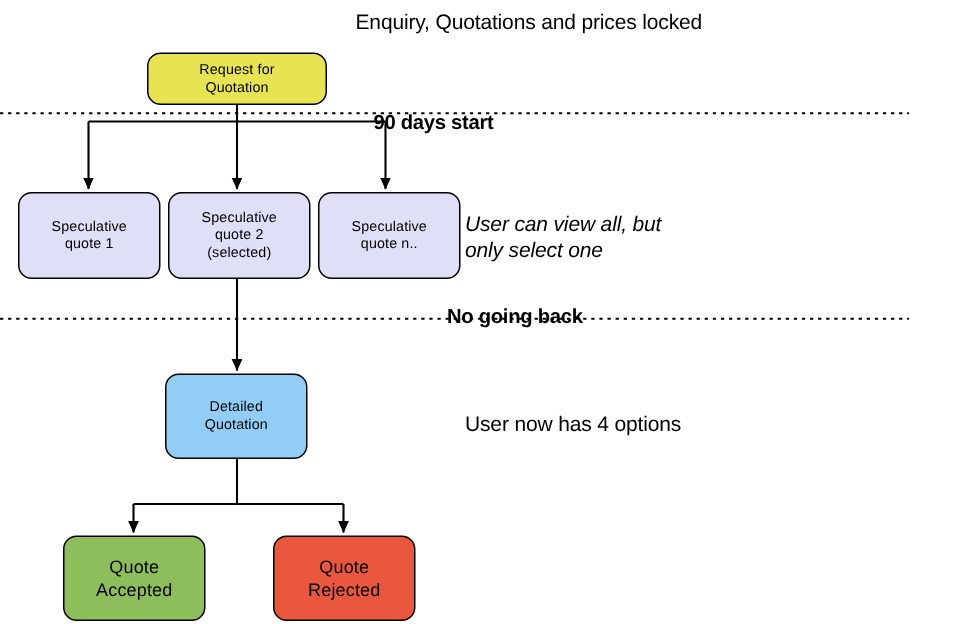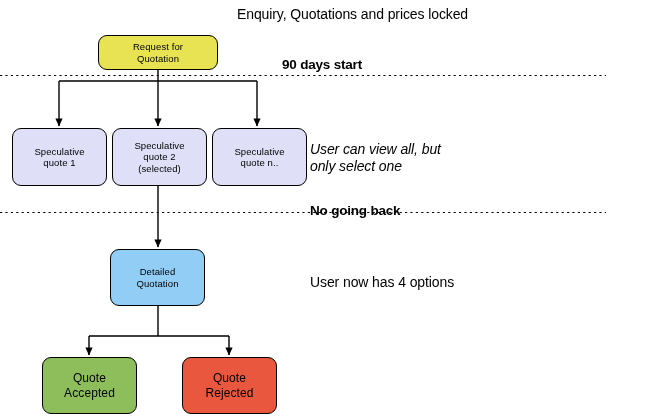--- a/index.html
+++ b/index.html
@@ -130,23 +130,23 @@
   <div class="node node-term" style="left:42px; top:357px; width:95px; height:57px; background:#8ebe5c;">
     <span class="node-label">Quote
 Accepted</span>
   </div>
 
   <div class="node node-term" style="left:182px; top:357px; width:95px; height:57px; background:#e9573f;">
     <span class="node-label">Quote
 Rejected</span>
   </div>
 
-  <div class="phase-label" style="left:249px; top:57px;margin-left:33px;">90 days start</div>
+  <div class="phase-label" style="left:249px; top:74px;">90 days start</div>
 
-  <div class="phase-label" style="left:263px; top:203px;padding-left:47px;">No going back</div>
+  <div class="phase-label" style="left:251px; top:203px;padding-left:47px;">No going back</div>
 
   <div class="annotation" style="left:237px; top:6px;">Enquiry, Quotations and prices locked</div>
 
   <div class="annotation" style="left:310px; top:141px;font-style:italic;">User can view all, but
 only select one</div>
 
   <div class="annotation" style="left:310px; top:274px;">User now has 4 options</div>
 
 </div>
 

